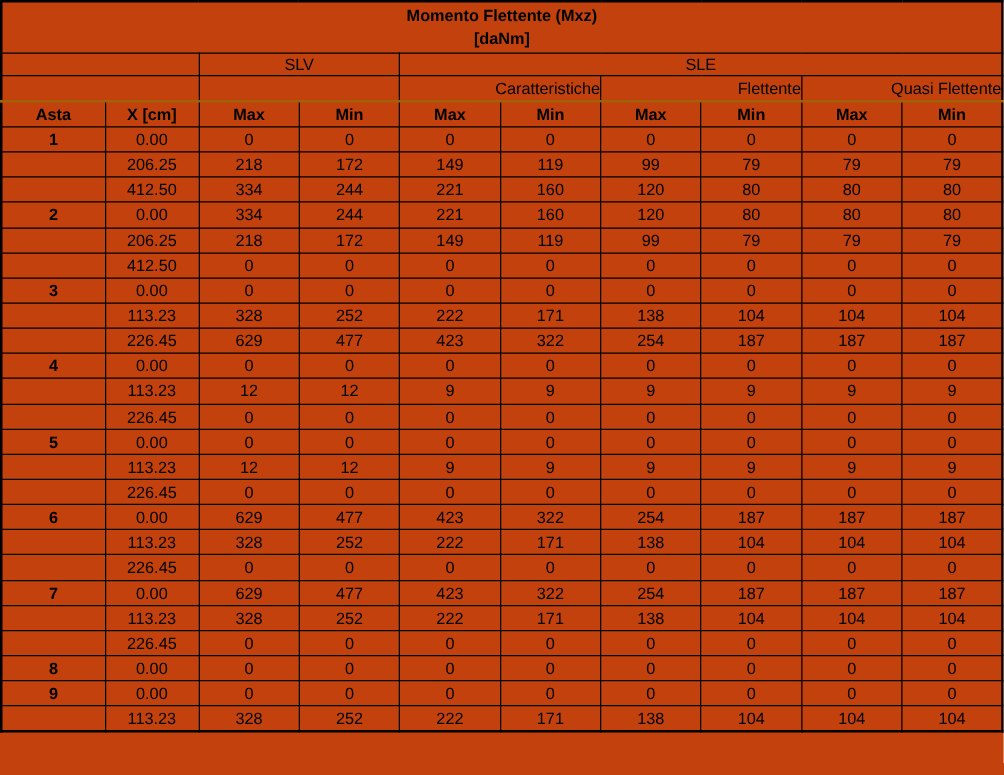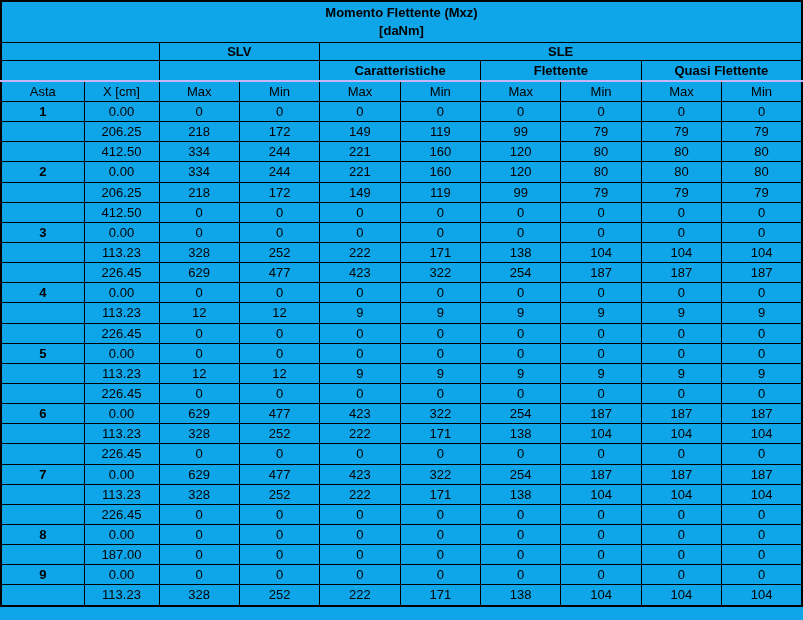--- a/index.html
+++ b/index.html
@@ -4,21 +4,21 @@
 <style>
   html, body {
     margin: 0;
     padding: 0;
     background: #ffffff;
   }
   #viewport {
     width: 803px;
     height: 620px;
     overflow: hidden;
-    background: #0ea5e9;
+    background: #c2410c;
   }
   table.report {
     border-collapse: collapse;
     table-layout: fixed;
     width: 803px;
     font-family: "Liberation Sans", sans-serif;
     font-size: 13px;
     color: #000000;
   }
   table.report, table.report td {
@@ -34,26 +34,26 @@
     overflow: hidden;
     white-space: nowrap;
     height: 19px;
   }
   tr.r-title td {
     height: 38px;
     font-weight: bold;
     line-height: 18px;
     padding: 1px 0;
   }
-  tr.r-g1 td { height: 17px; font-weight: bold; }
-  tr.r-g2 td { height: 19px; font-weight: bold; }
+  tr.r-g1 td { height: 17px; font-weight: normal; }
+  tr.r-g2 td { height: 19px; font-weight: normal; text-align: right; }
   tr.r-cols td {
     height: 19px;
-    font-weight: normal;
-    border-top: 2px solid #c4b5fd;
+    font-weight: bold;
+    border-top: 2px solid #a16207;
   }
   tbody td { height: 19.15px; line-height: 19px; }
   tbody td.asta { font-weight: bold; }
 </style>
 </head>
 <body>
 
 <div id="viewport">
   <table class="report">
     <colgroup>
@@ -359,32 +359,20 @@
     <td>0</td>
     <td>0</td>
     <td>0</td>
     <td>0</td>
     <td>0</td>
     <td>0</td>
     <td>0</td>
     <td>0</td>
   </tr>
         <tr>
-    <td class="asta"></td>
-    <td class="xcm">187.00</td>
-    <td>0</td>
-    <td>0</td>
-    <td>0</td>
-    <td>0</td>
-    <td>0</td>
-    <td>0</td>
-    <td>0</td>
-    <td>0</td>
-  </tr>
-        <tr>
     <td class="asta">9</td>
     <td class="xcm">0.00</td>
     <td>0</td>
     <td>0</td>
     <td>0</td>
     <td>0</td>
     <td>0</td>
     <td>0</td>
     <td>0</td>
     <td>0</td>

